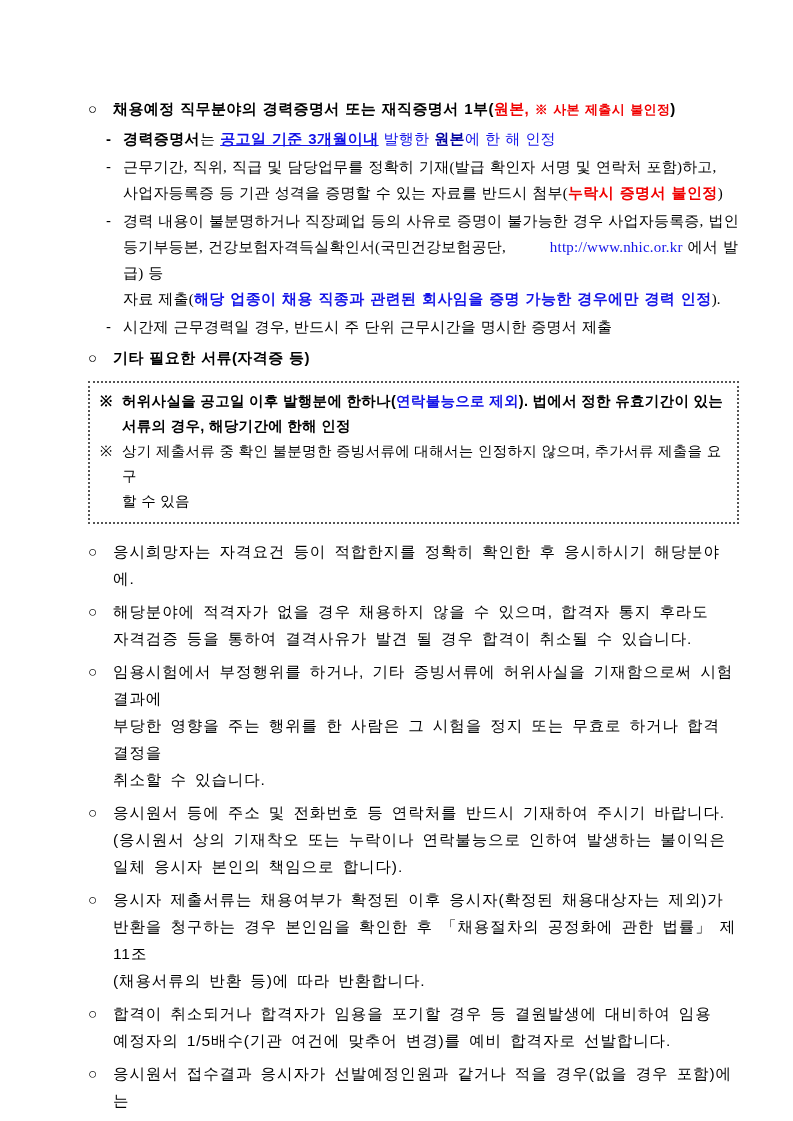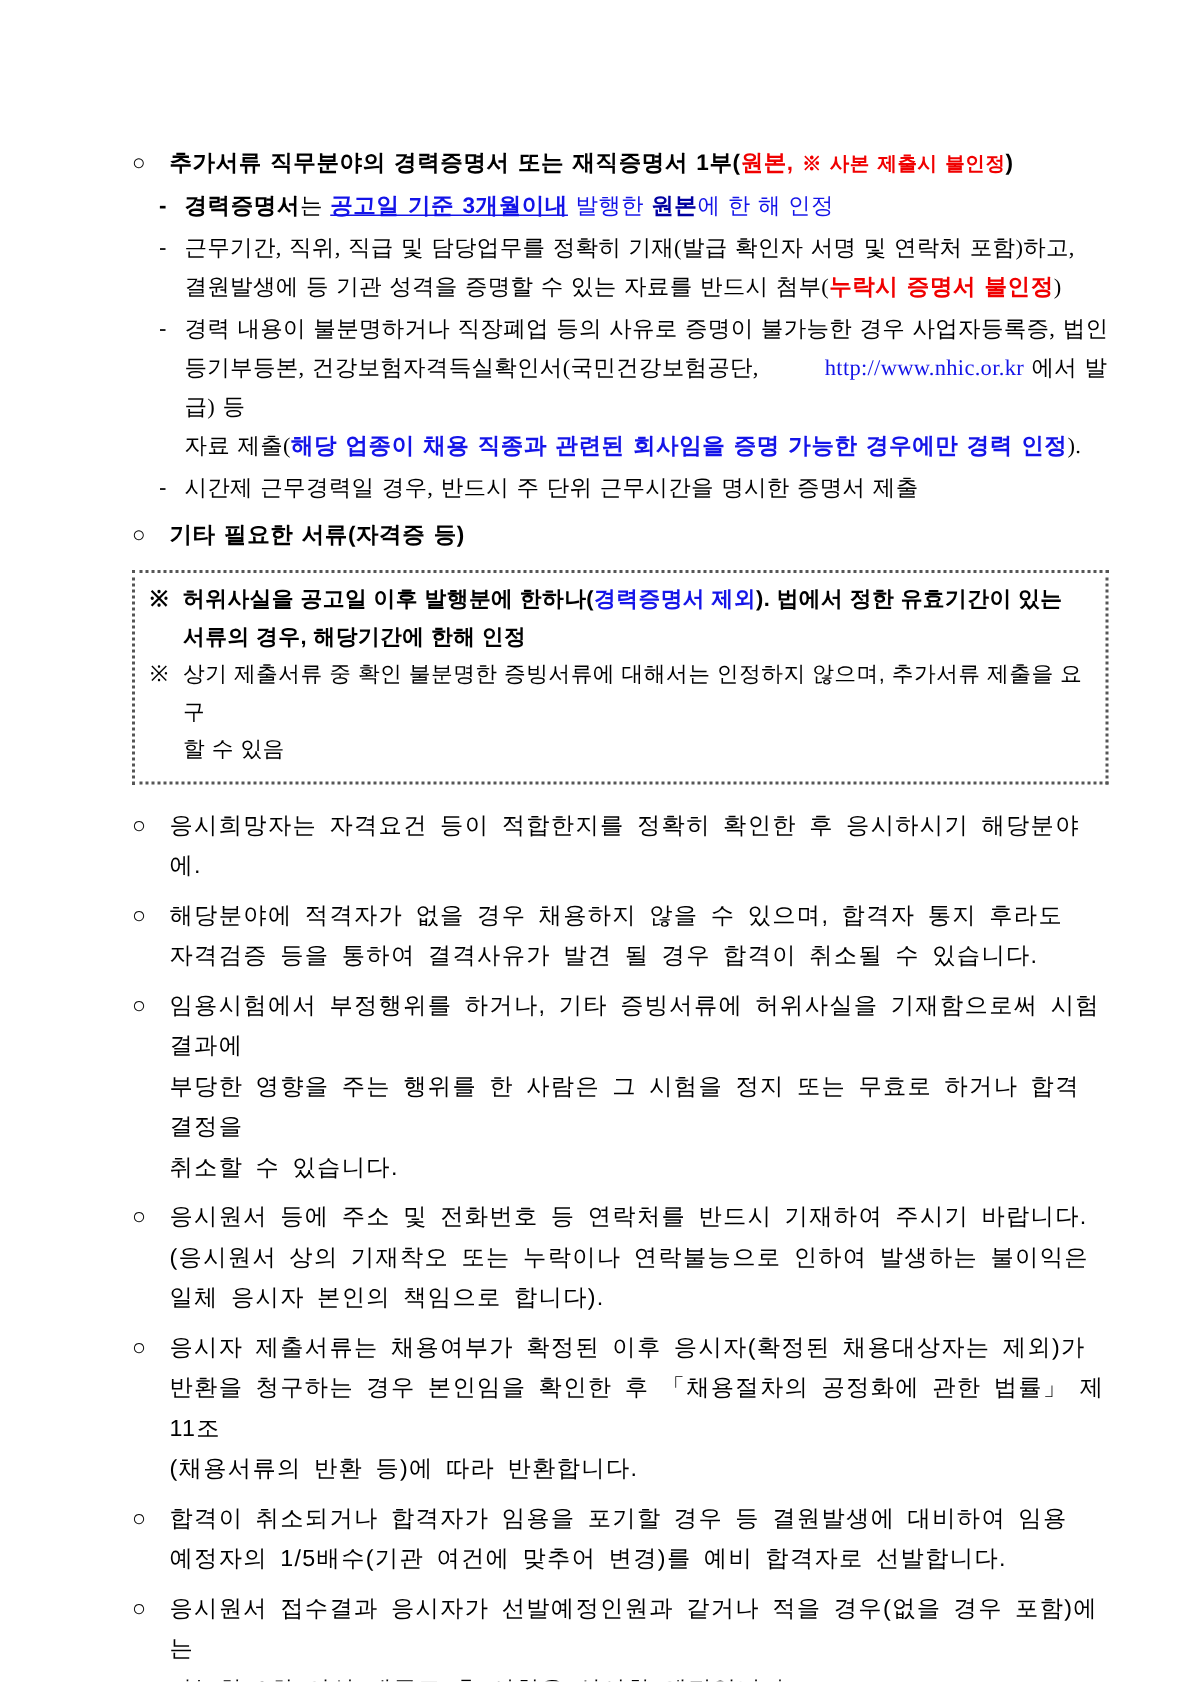--- a/index.html
+++ b/index.html
@@ -41,51 +41,51 @@
 </style>
 </head>
 <body>
 
 <div class="page">
   <div class="content">
 
     <div id="sectionA">
         <div class="para sa lv0">
           <span class="m bold">○</span>
-          <span class="ptext"><span class="bold">추가서류 직무분야의 경력증명서 또는 재직증명서 1부(</span><span class="bold" style="color: rgb(240, 0, 0); text-align: right;">원본, </span><span class="bold" style="color: rgb(240, 0, 0); font-size: 13px;">※ 사본 제출시 불인정</span><span class="bold">)</span></span>
+          <span class="ptext"><span class="bold">채용예정 직무분야의 경력증명서 또는 재직증명서 1부(</span><span class="bold" style="color: rgb(240, 0, 0); text-align: right;">원본, </span><span class="bold" style="color: rgb(240, 0, 0); font-size: 13px;">※ 사본 제출시 불인정</span><span class="bold">)</span></span>
         </div>
         <div class="para sa lv1" style="margin-top: 3px;">
           <span class="m bold">-</span>
           <span class="ptext"><span class="bold">경력증명서</span><span class="serif">는 </span><span class="bold underline" style="color: rgb(20, 20, 232); margin-top: 19px;">공고일 기준 3개월이내</span><span class="serif" style="color: rgb(20, 20, 232);"> 발행한 </span><span class="bold" style="color: rgb(0, 0, 160);">원본</span><span class="serif" style="color: rgb(20, 20, 232);">에 한 해 인정</span></span>
         </div>
         <div class="para sa lv1" style="margin-top: 2px;">
           <span class="m">-</span>
           <span class="ptext"><span class="serif">근무기간, 직위, 직급 및 담당업무를 정확히 기재(발급 확인자 서명 및 연락처 포함)하고,
-결원발생에 등 기관 성격을 증명할 수 있는 자료를 반드시 첨부(</span><span class="bold" style="color: rgb(240, 0, 0); margin-top: 46px;">누락시 증명서 불인정</span><span class="serif">)</span></span>
+사업자등록증 등 기관 성격을 증명할 수 있는 자료를 반드시 첨부(</span><span class="bold" style="color: rgb(240, 0, 0); margin-top: 46px;">누락시 증명서 불인정</span><span class="serif">)</span></span>
         </div>
         <div class="para sa lv1" style="margin-top: 2px;">
           <span class="m">-</span>
           <span class="ptext"><span class="serif">경력 내용이 불분명하거나 직장폐업 등의 사유로 증명이 불가능한 경우 사업자등록증, 법인
 등기부등본, 건강보험자격득실확인서(국민건강보험공단,</span><span class="serif" style="color: rgb(20, 20, 232); padding-left: 44px;">http://www.nhic.or.kr</span><span class="serif"> 에서 발급) 등
 자료 제출(</span><span class="bold" style="color: rgb(20, 20, 232); text-align: center;">해당 업종이 채용 직종과 관련된 회사임을 증명 가능한 경우에만 경력 인정</span><span class="serif">).</span></span>
         </div>
         <div class="para sa lv1" style="margin-top: 2px;">
           <span class="m">-</span>
           <span class="ptext"><span class="serif">시간제 근무경력일 경우, 반드시 주 단위 근무시간을 명시한 증명서 제출</span></span>
         </div>
         <div class="para sa lv0" style="margin-top: 5px;">
           <span class="m bold">○</span>
           <span class="ptext"><span class="bold">기타 필요한 서류(자격증 등)</span></span>
         </div>
       </div>
 
     <div id="noteBox" class="note-box">
         <div class="para box-item">
           <span class="m bold">※</span>
-          <span class="ptext"><span class="bold">허위사실을 공고일 이후 발행분에 한하나(</span><span class="bold" style="color: rgb(20, 20, 232);">경력증명서 제외</span><span class="bold">). 법에서 정한 유효기간이 있는
+          <span class="ptext"><span class="bold">허위사실을 공고일 이후 발행분에 한하나(</span><span class="bold" style="color: rgb(20, 20, 232);">연락불능으로 제외</span><span class="bold">). 법에서 정한 유효기간이 있는
 서류의 경우, 해당기간에 한해 인정</span></span>
         </div>
         <div class="para box-item">
           <span class="m">※</span>
           <span class="ptext"><span class="">상기 제출서류 중 확인 불분명한 증빙서류에 대해서는 인정하지 않으며, 추가서류 제출을 요구
 할 수 있음</span></span>
         </div>
       </div>
 
 

